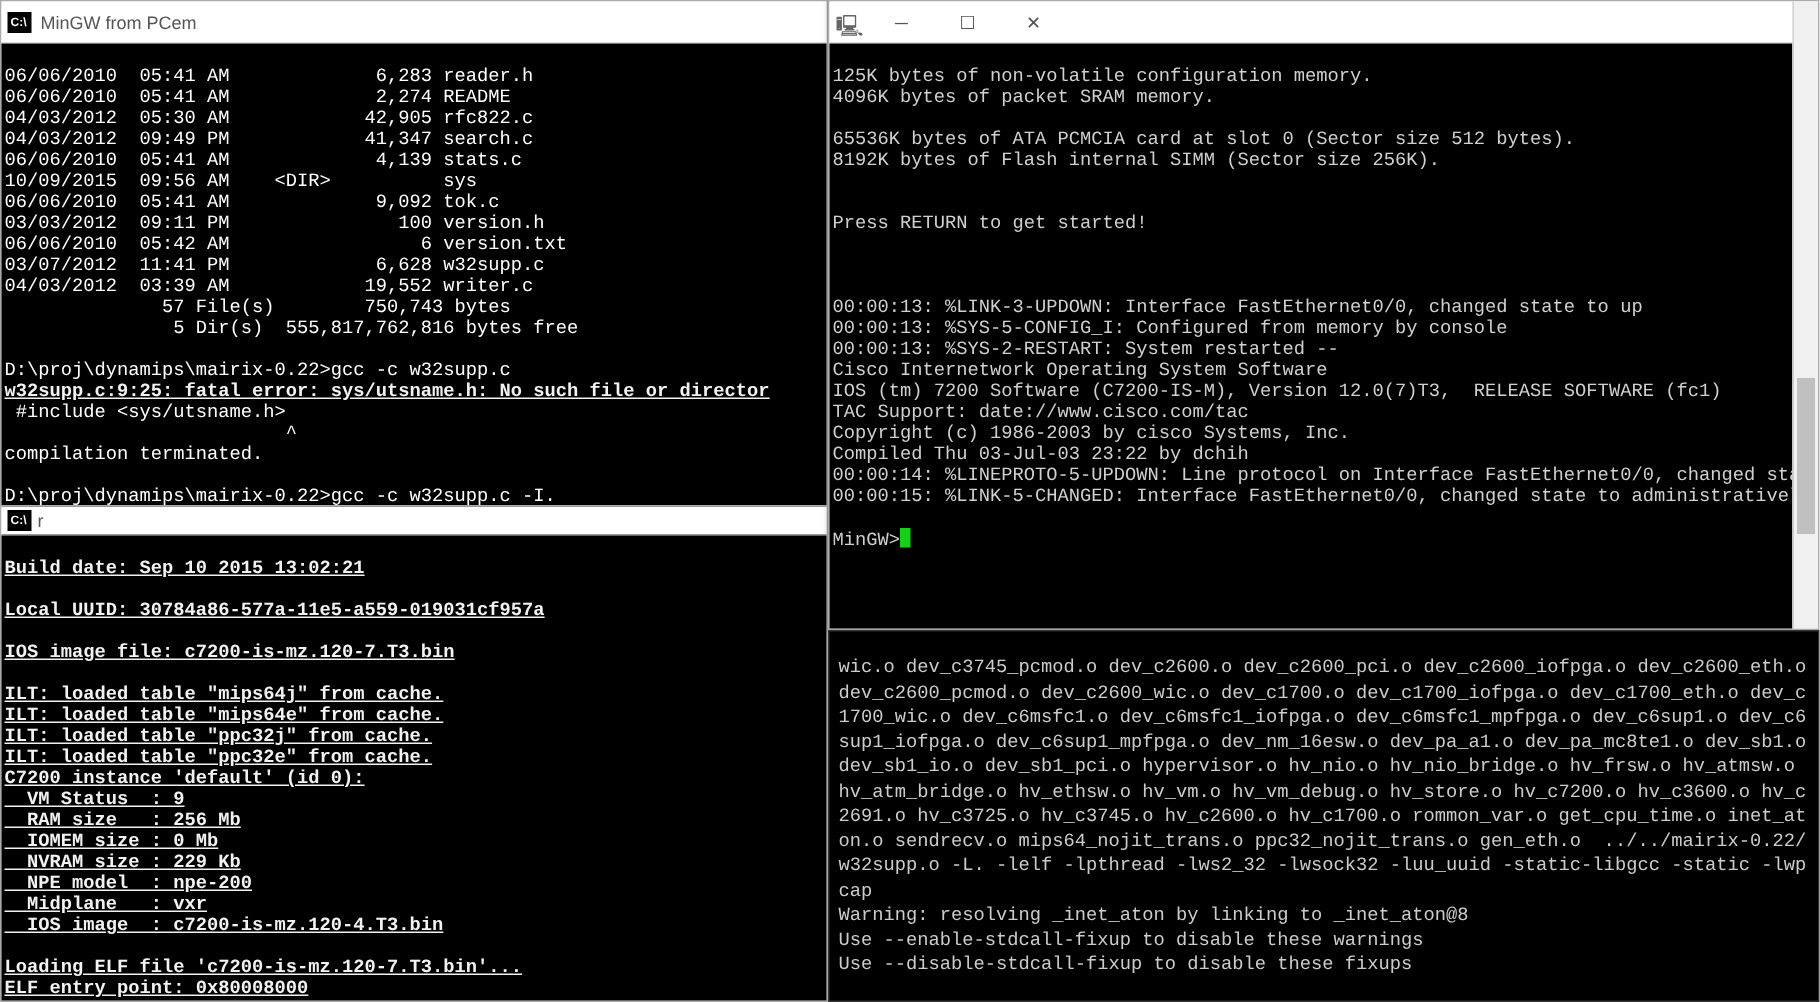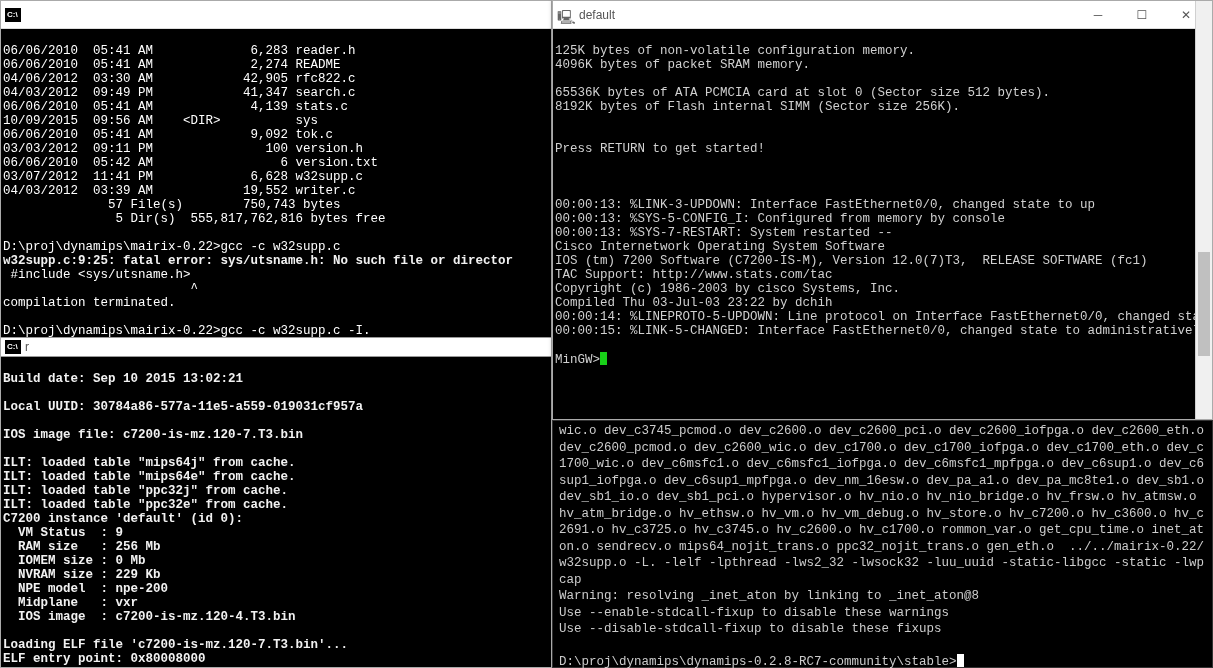--- a/index.html
+++ b/index.html
@@ -61,21 +61,21 @@
     background: #000;
     color: #fff;
     font-family: Consolas, 'Courier New', monospace;
     font-size: 12.5px;
     line-height: 14px;
     white-space: pre;
     overflow: hidden;
     padding: 1px 2px;
     position: absolute;
   }
-  .term .bold { font-weight: bold; color: #f2f2f2; }
+  .term .bold { font-weight: bold; color: #f2f2f2; text-decoration: underline; }
   .prompt { font-weight: normal; }
   .cursor {
     display: inline-block;
     width: 7px;
     height: 13px;
     background: #18d018;
     vertical-align: -2px;
   }
   .cursor.white { background: #fff; }
   .scrollbar {
@@ -118,39 +118,40 @@
     position: absolute;
     left: 552px;
     top: 420px;
     width: 661px;
     height: 248px;
     background: #000;
     color: #ccc;
     font-family: Consolas, 'Courier New', monospace;
     font-size: 12.5px;
     line-height: 16.5px;
-    padding: 2px 6px;
+    padding: 16px 6px;
     white-space: pre-wrap;
     word-break: break-all;
     border: 1px solid #333;
   }
   #win-putty .term { color: #d0d0d0; }
 </style>
 </head>
 <body>
 
 <div id="win-left" class="win">
   <div class="titlebar">
     <span class="icon-cmd">C:\</span>
+    <span class="title-text">MinGW from PCem</span>
   </div>
 
   <div class="term upper">
 <span>06/06/2010  05:41 AM             6,283 reader.h</span>
 <span>06/06/2010  05:41 AM             2,274 README</span>
-<span>04/06/2012  03:30 AM            42,905 rfc822.c</span>
+<span>04/03/2012  05:30 AM            42,905 rfc822.c</span>
 <span>04/03/2012  09:49 PM            41,347 search.c</span>
 <span>06/06/2010  05:41 AM             4,139 stats.c</span>
 <span>10/09/2015  09:56 AM    &lt;DIR&gt;          sys</span>
 <span>06/06/2010  05:41 AM             9,092 tok.c</span>
 <span>03/03/2012  09:11 PM               100 version.h</span>
 <span>06/06/2010  05:42 AM                 6 version.txt</span>
 <span>03/07/2012  11:41 PM             6,628 w32supp.c</span>
 <span>04/03/2012  03:39 AM            19,552 writer.c</span>
 <span>              57 File(s)        750,743 bytes</span>
 <span>               5 Dir(s)  555,817,762,816 bytes free</span>
@@ -196,45 +197,44 @@
 <span class="bold">Loading ELF file 'c7200-is-mz.120-7.T3.bin'...</span>
 <span class="bold">ELF entry point: 0x80008000</span>
 <span></span>
 
 </div>
 </div>
 
 <div id="win-putty" class="win">
   <div class="titlebar">
     <span class="icon-putty">🖳</span>
-    <span class="title-text">default</span>
     <div class="btns">
       <div class="btn">─</div>
       <div class="btn">☐</div>
       <div class="btn">✕</div>
     </div>
   </div>
   <div class="term">
 <span>125K bytes of non-volatile configuration memory.</span>
 <span>4096K bytes of packet SRAM memory.</span>
 <span></span>
 <span>65536K bytes of ATA PCMCIA card at slot 0 (Sector size 512 bytes).</span>
 <span>8192K bytes of Flash internal SIMM (Sector size 256K).</span>
 <span></span>
 <span></span>
 <span>Press RETURN to get started!</span>
 <span></span>
 <span></span>
 <span></span>
 <span>00:00:13: %LINK-3-UPDOWN: Interface FastEthernet0/0, changed state to up</span>
 <span>00:00:13: %SYS-5-CONFIG_I: Configured from memory by console</span>
-<span>00:00:13: %SYS-7-RESTART: System restarted --</span>
+<span>00:00:13: %SYS-2-RESTART: System restarted --</span>
 <span>Cisco Internetwork Operating System Software</span>
 <span>IOS (tm) 7200 Software (C7200-IS-M), Version 12.0(7)T3,  RELEASE SOFTWARE (fc1)</span>
-<span>TAC Support: http://www.stats.com/tac</span>
+<span>TAC Support: date://www.cisco.com/tac</span>
 <span>Copyright (c) 1986-2003 by cisco Systems, Inc.</span>
 <span>Compiled Thu 03-Jul-03 23:22 by dchih</span>
 <span>00:00:14: %LINEPROTO-5-UPDOWN: Line protocol on Interface FastEthernet0/0, changed state to down</span>
 <span>00:00:15: %LINK-5-CHANGED: Interface FastEthernet0/0, changed state to administratively down</span>
 
 <span>MinGW&gt;</span><span class="cursor"></span>
 </div>
   <div class="scrollbar">
     <div class="thumb"></div>
   </div>

